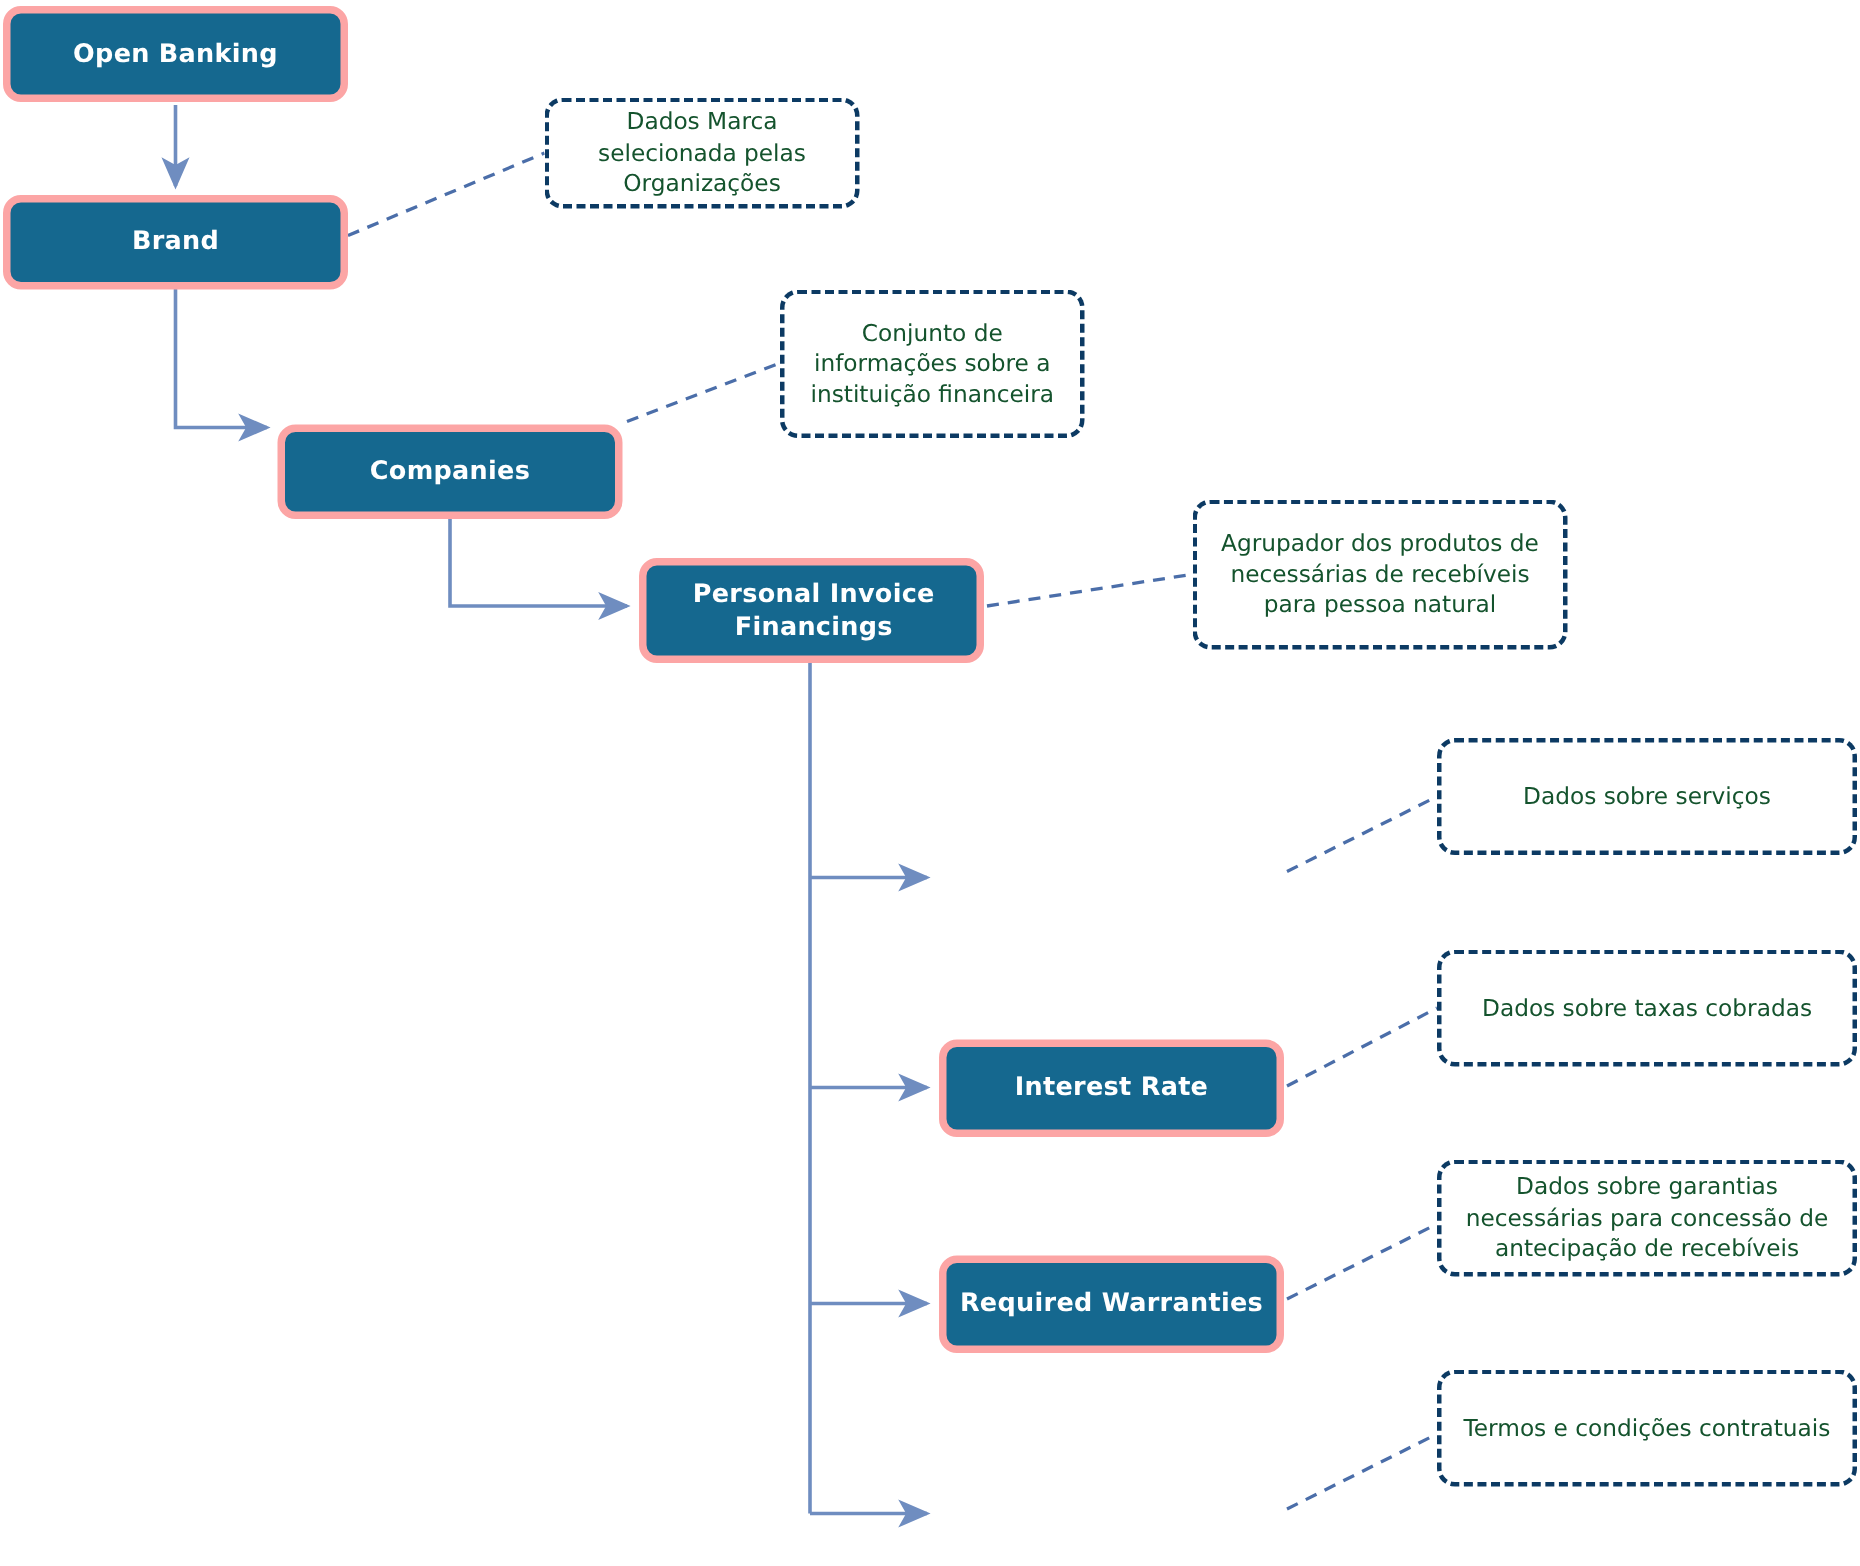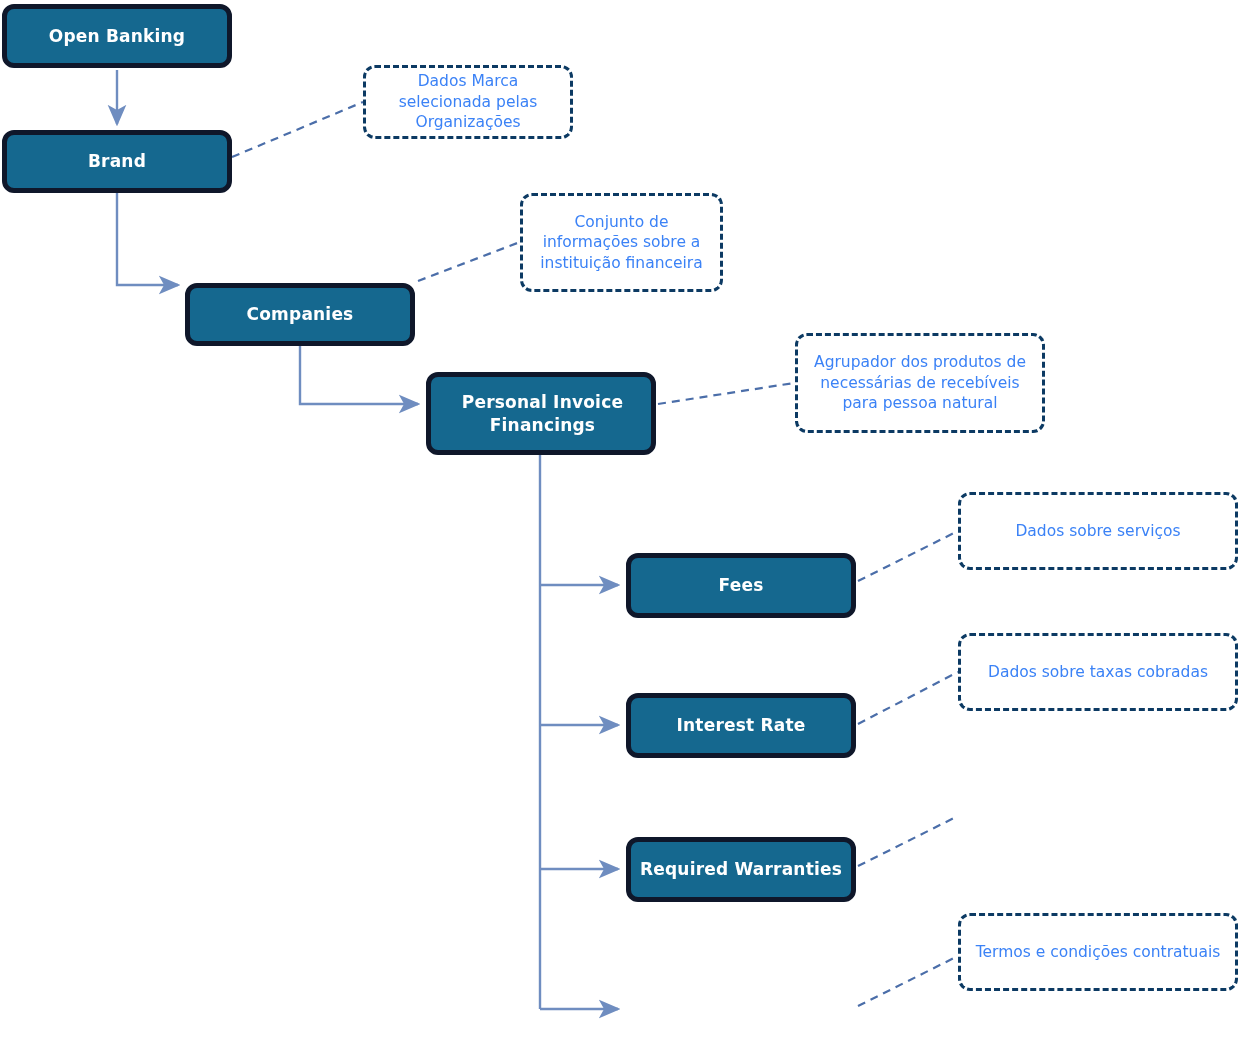--- a/index.html
+++ b/index.html
@@ -7,42 +7,42 @@
     font-family:"DejaVu Sans", sans-serif;
     width:1240px;height:1044px;position:relative;overflow:hidden;
   }
   #canvas{position:absolute;inset:0;width:1240px;height:1044px;}
   #edges{position:absolute;left:0;top:0;width:1240px;height:1044px;}
 
   .node{
     position:absolute;
     box-sizing:border-box;
     background:#15688f;
-    border:5px solid #0f172a;
+    border:5px solid #fca5a5;
     border-radius:12px;
     color:#ffffff;
     font-size:17px;
     font-weight:bold;
     letter-spacing:.2px;
     display:flex;
     align-items:center;
     justify-content:center;
     text-align:center;
     line-height:1.3;
     padding:2px 8px;
     z-index:3;
   }
 
   .note{
     position:absolute;
     box-sizing:border-box;
     background:#ffffff;
     border:3px dashed #0c3a63;
     border-radius:12px;
-    color:#3b82f6;
+    color:#14532d;
     font-size:15.5px;
     font-weight:normal;
     line-height:1.32;
     display:flex;
     align-items:center;
     justify-content:center;
     text-align:center;
     padding:4px 10px;
     z-index:2;
   }
@@ -90,28 +90,25 @@
   </div>
 
   <div class="node" style="left:2px;top:130px;width:230px;height:63px;">
     <span>Brand</span>
   </div>
 
   <div class="node" style="left:185px;top:254px;width:230px;height:63px;margin-top:29px;">
     <span>Companies</span>
   </div>
 
-  <div class="node" style="left:426px;top:372px;width:230px;height:83px;white-space:pre-line;padding-left:11px;">
+  <div class="node" style="left:426px;top:372px;width:230px;height:70px;white-space:pre-line;padding-left:11px;">
     <span>Personal Invoice
 Financings</span>
   </div>
 
-  <div class="node" style="left:626px;top:553px;width:230px;height:65px;">
-    <span>Fees</span>
-  </div>
 
   <div class="node" style="left:626px;top:693px;width:230px;height:65px;">
     <span>Interest Rate</span>
   </div>
 
   <div class="node" style="left:626px;top:837px;width:230px;height:65px;">
     <span>Required Warranties</span>
   </div>
 
 
@@ -128,18 +125,21 @@
   </div>
 
   <div class="note" style="left:958px;top:492px;width:280px;height:78px;">
     <span>Dados sobre serviços</span>
   </div>
 
   <div class="note" style="left:958px;top:633px;width:280px;height:78px;">
     <span>Dados sobre taxas cobradas</span>
   </div>
 
+  <div class="note" style="left:958px;top:773px;width:280px;height:78px;">
+    <span>Dados sobre garantias necessárias para concessão de antecipação de recebíveis</span>
+  </div>
 
   <div class="note" style="left:958px;top:913px;width:280px;height:78px;">
     <span>Termos e condições contratuais</span>
   </div>
 
 </div>
 
 </body></html>

